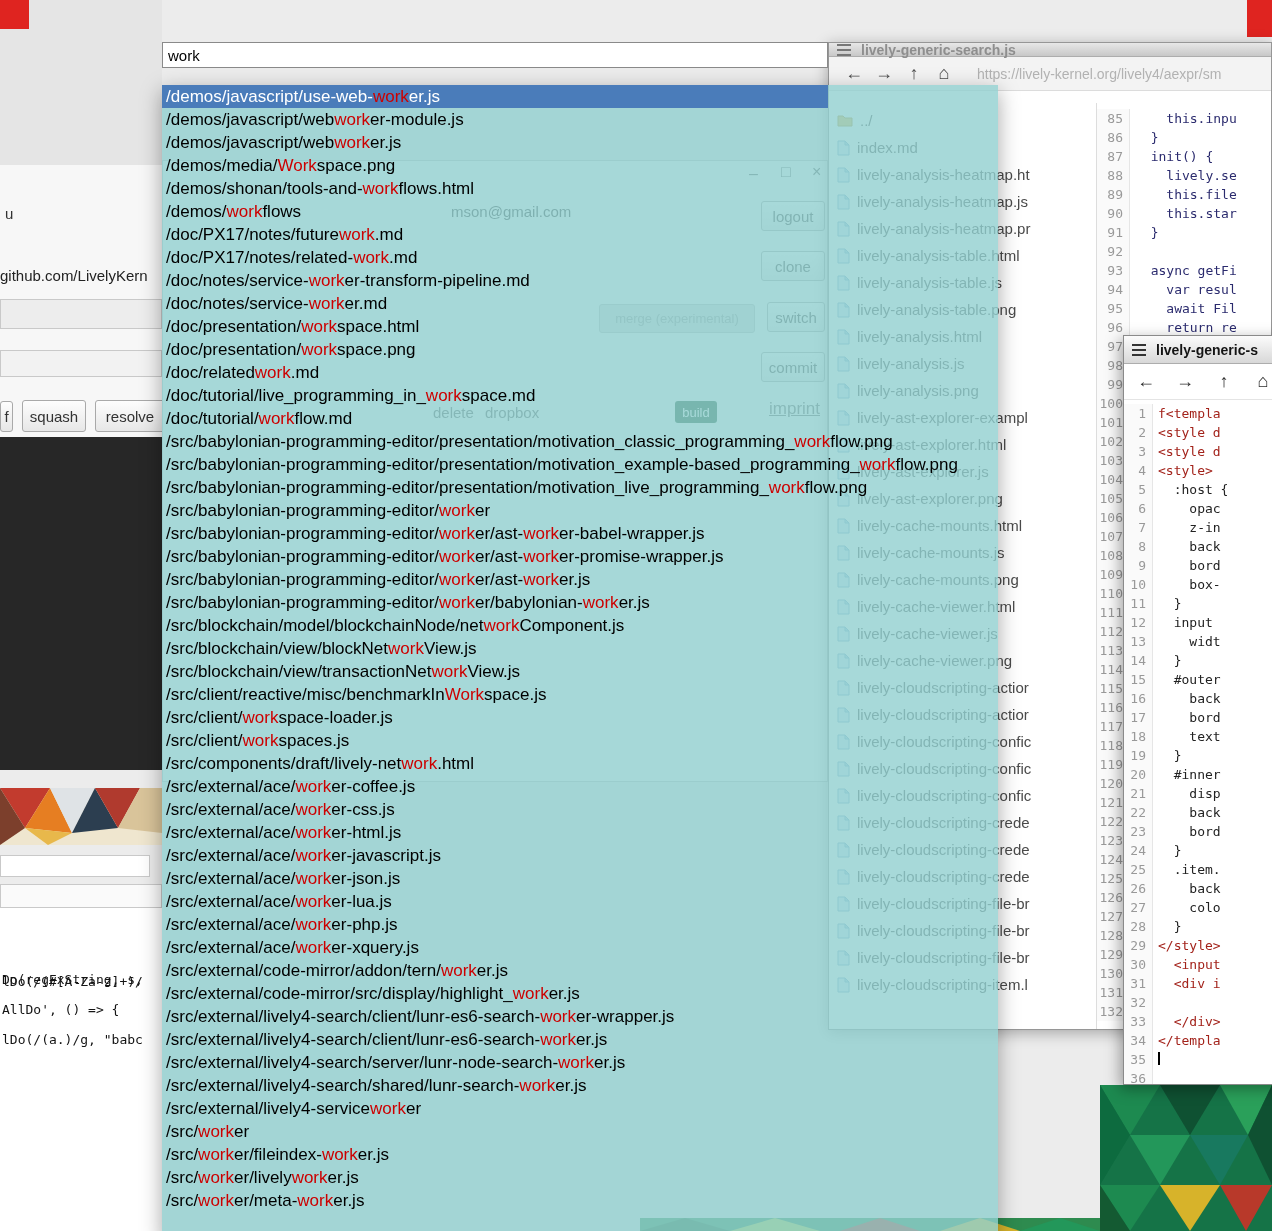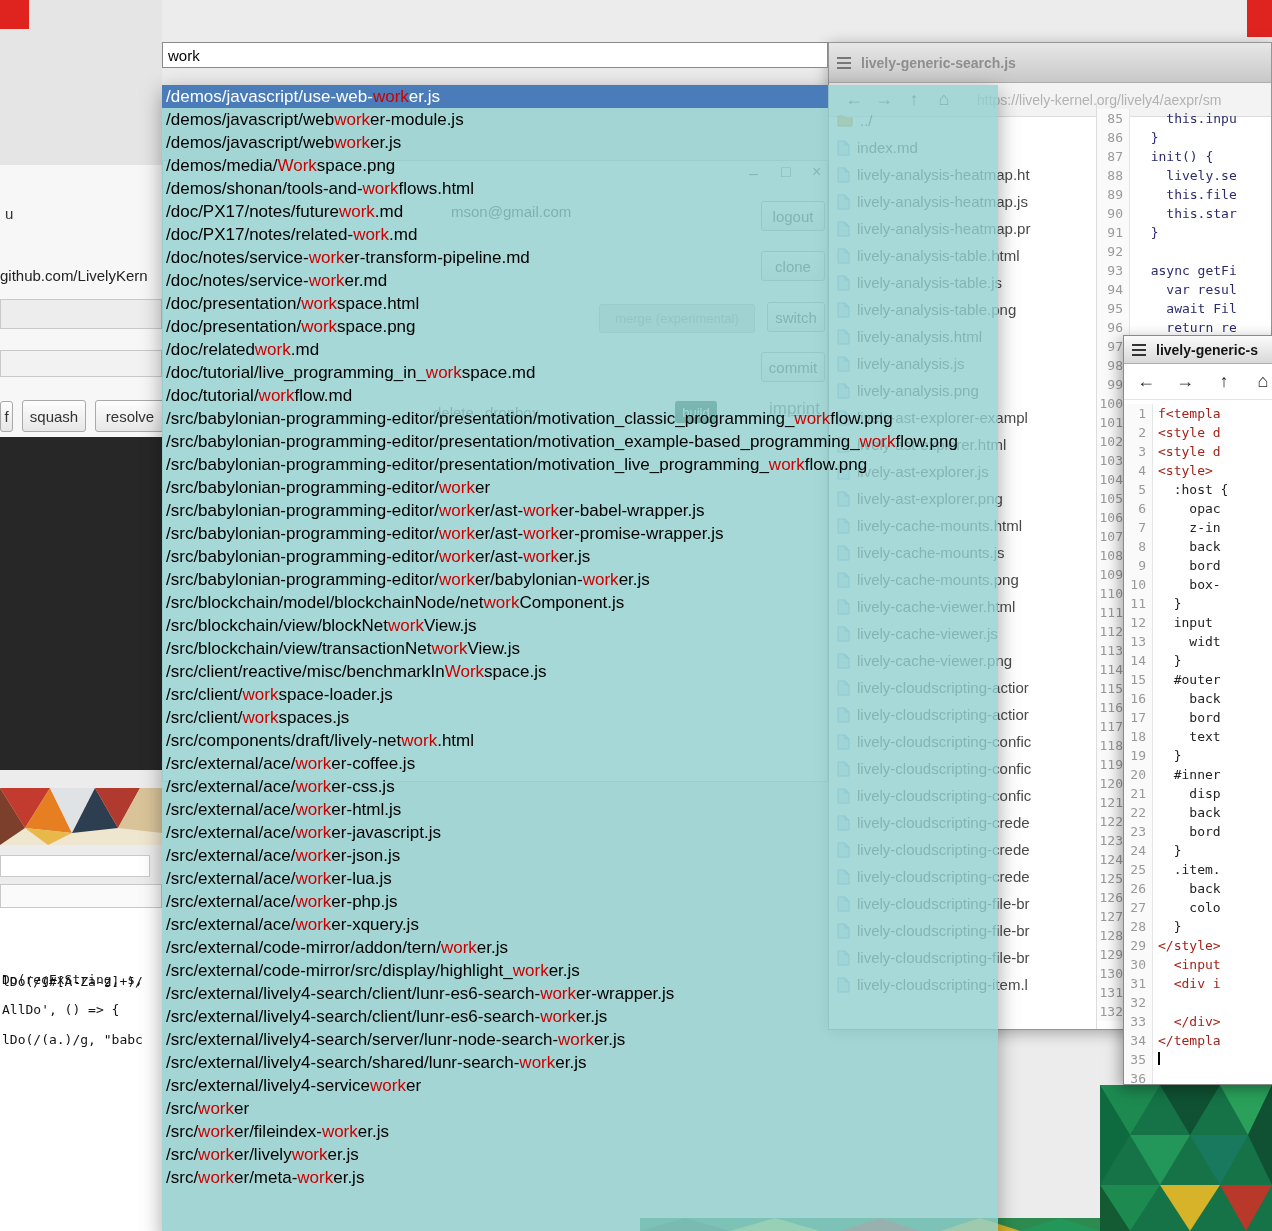--- a/index.html
+++ b/index.html
@@ -31,21 +31,21 @@
   .winctrl{position:absolute;font-size:16px;color:#555;}
   #merge-btn{position:absolute;left:436px;top:143px;width:154px;height:27px;background:#dadada;border:1px solid #bdbdbd;
        color:#9a9a9a;font-size:13px;display:flex;align-items:center;justify-content:center;border-radius:3px;}
   #build-btn{position:absolute;left:512px;top:240px;width:42px;height:22px;background:#14532d;color:#fff;
        font-size:13px;border-radius:3px;display:flex;align-items:center;justify-content:center;}
   #imprint-link{position:absolute;left:606px;top:238px;font-size:17px;color:#666;text-decoration:underline;}
 
   
   #browser-window{position:absolute;left:828px;top:42px;width:444px;height:988px;background:#fff;
        border:1px solid #969696;box-sizing:border-box;box-shadow:0 3px 14px rgba(0,0,0,.3);overflow:hidden;}
-  .titlebar{display:flex;align-items:center;gap:10px;padding:0 8px;height:40px;
+  .titlebar{display:flex;align-items:center;gap:10px;padding:0 8px;height:14px;
        background:linear-gradient(#e7e7e7,#c8c8c8);border-bottom:1px solid #adadad;box-sizing:border-box;}
   #browser-window .titlebar .wtitle{font-size:14px;font-weight:bold;color:#8e8e8e;white-space:nowrap;}
   .navbar{display:flex;align-items:center;height:34px;background:#f3f3f3;border-bottom:1px solid #dcdcdc;
        box-sizing:border-box;padding-left:10px;}
   .navbtn{width:30px;text-align:center;font-size:18px;font-weight:bold;color:#4d4d4d;cursor:pointer;}
   .url-text{margin-left:18px;font-size:14px;color:#b2b2b2;white-space:nowrap;overflow:hidden;}
   #browser-content{position:absolute;left:0;top:60px;right:0;bottom:0;display:flex;}
   #file-list{width:268px;border-right:1px solid #ddd;padding-top:4px;overflow:hidden;box-sizing:border-box;}
   .file-item{height:27px;display:flex;align-items:center;gap:7px;padding-left:8px;font-size:15px;color:#4a4a4a;white-space:nowrap;}
   .file-item .icon{display:inline-flex;flex:none;}
@@ -1005,20 +1005,23 @@
         </div>
 
         <div class="result-row">
           <span class="row-text"><span>/demos/media/</span><span class="match">Work</span><span>space.png</span></span>
         </div>
 
         <div class="result-row">
           <span class="row-text"><span>/demos/shonan/tools-and-</span><span class="match">work</span><span>flows.html</span></span>
         </div>
 
+        <div class="result-row">
+          <span class="row-text"><span>/demos/</span><span class="match">work</span><span>flows</span></span>
+        </div>
 
         <div class="result-row">
           <span class="row-text"><span>/doc/PX17/notes/future</span><span class="match">work</span><span>.md</span></span>
         </div>
 
         <div class="result-row">
           <span class="row-text"><span>/doc/PX17/notes/related-</span><span class="match">work</span><span>.md</span></span>
         </div>
 
         <div class="result-row">

